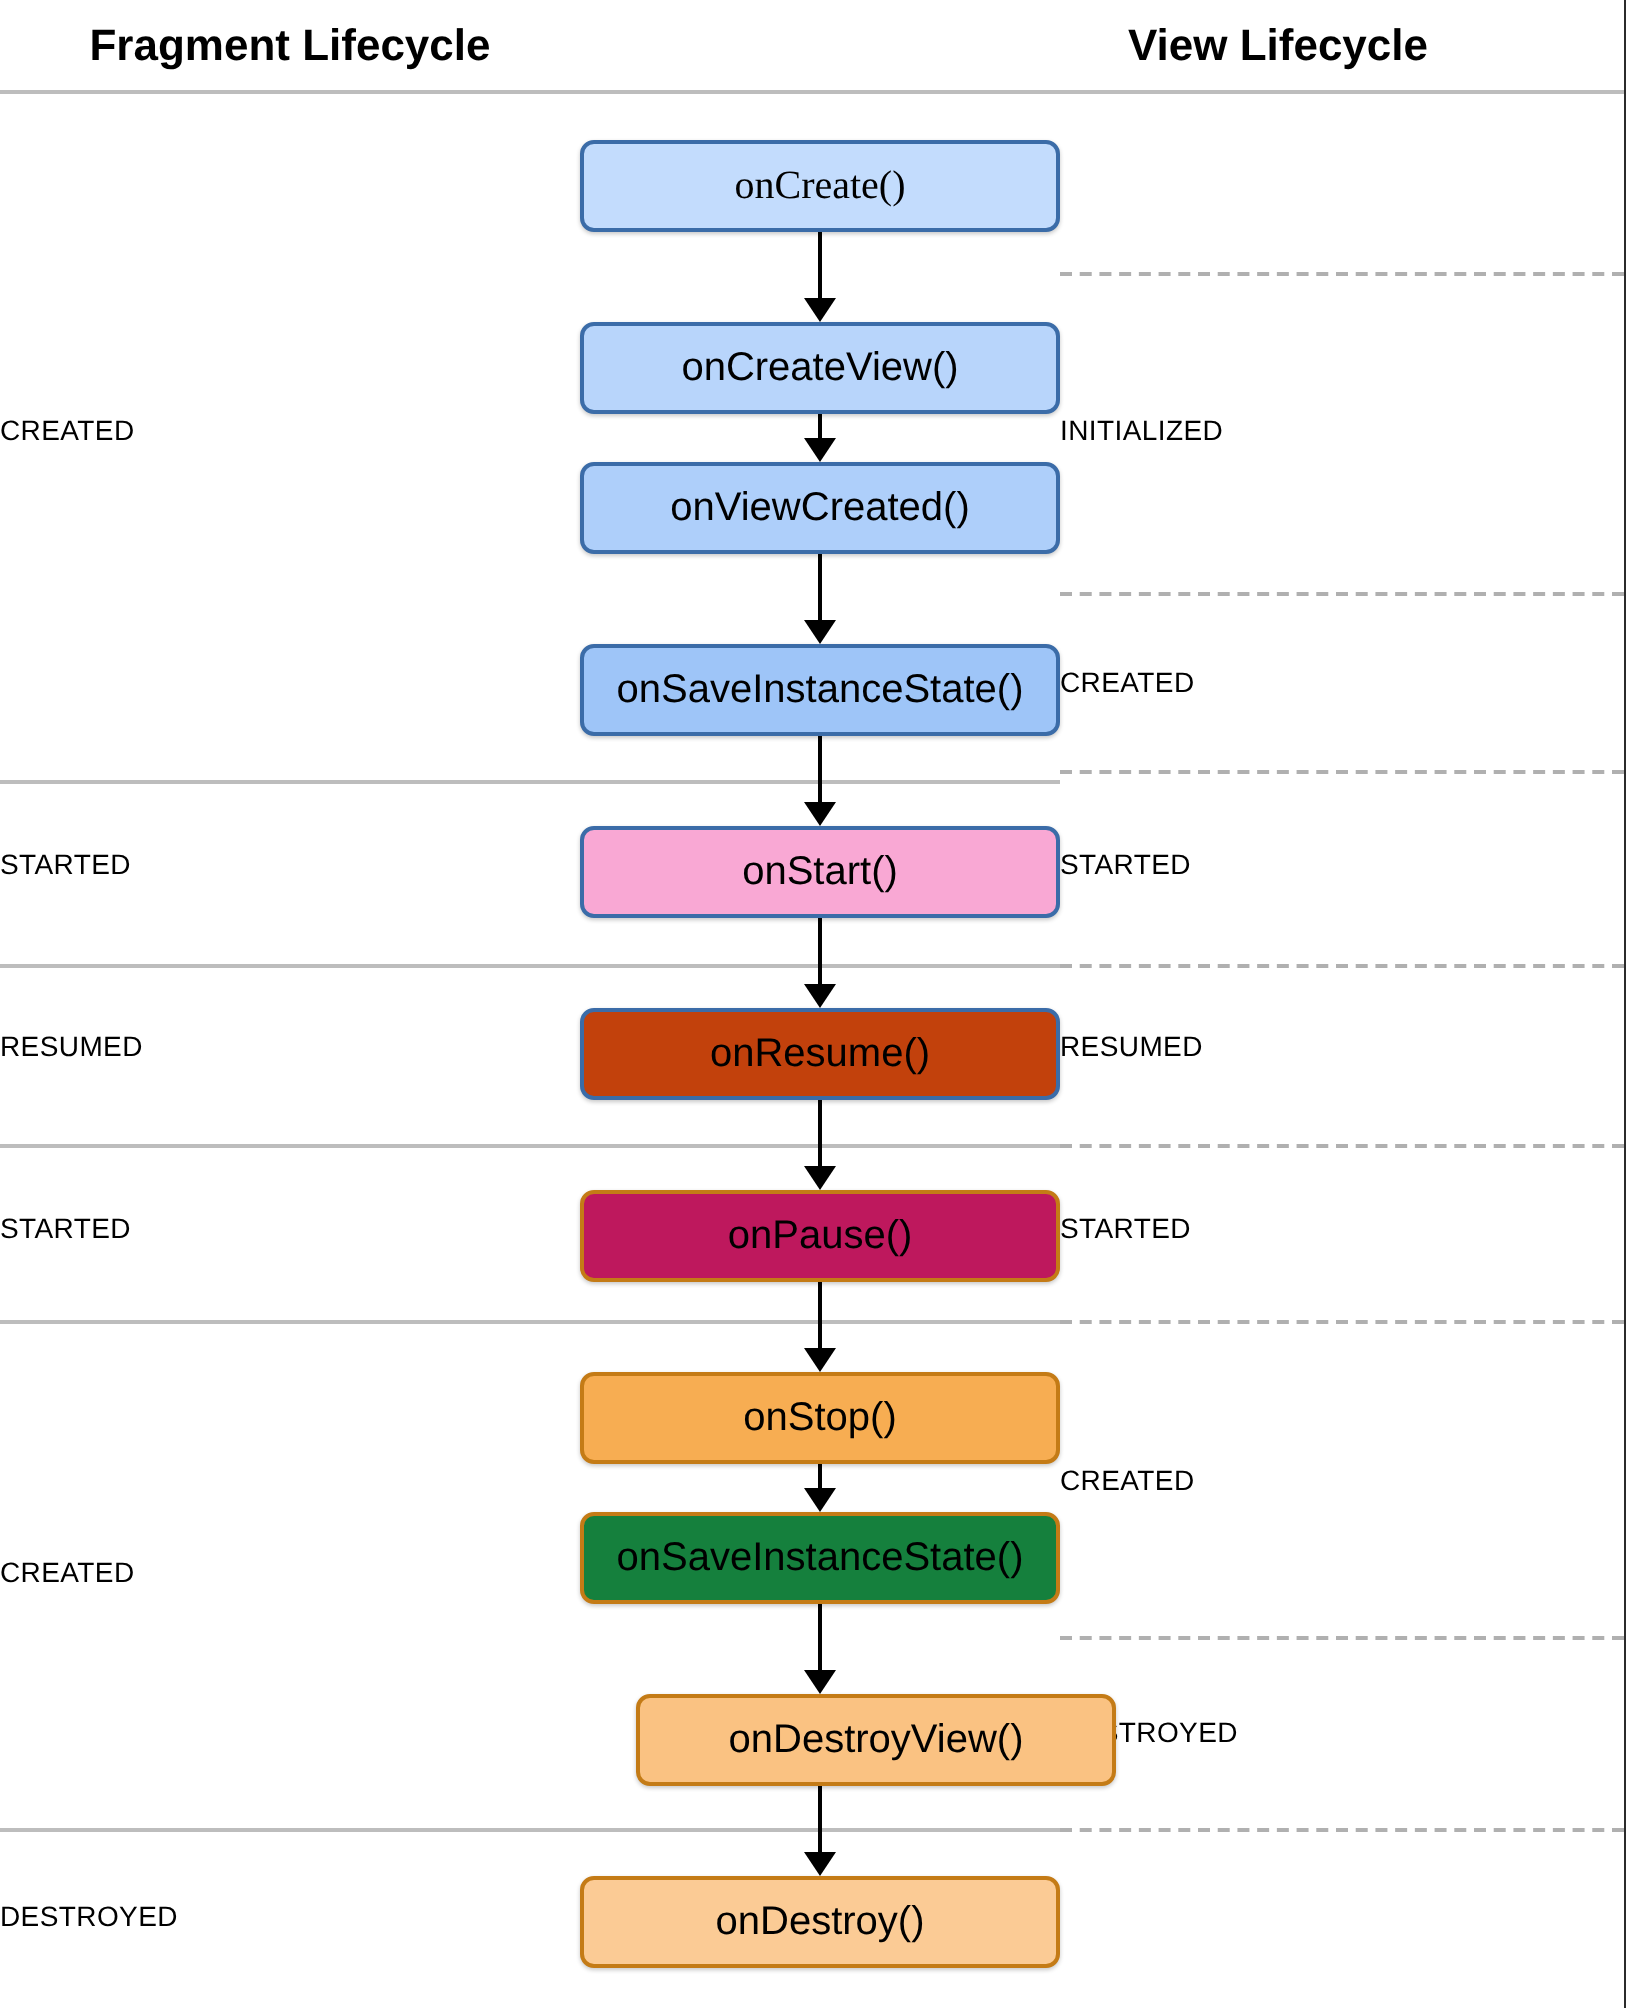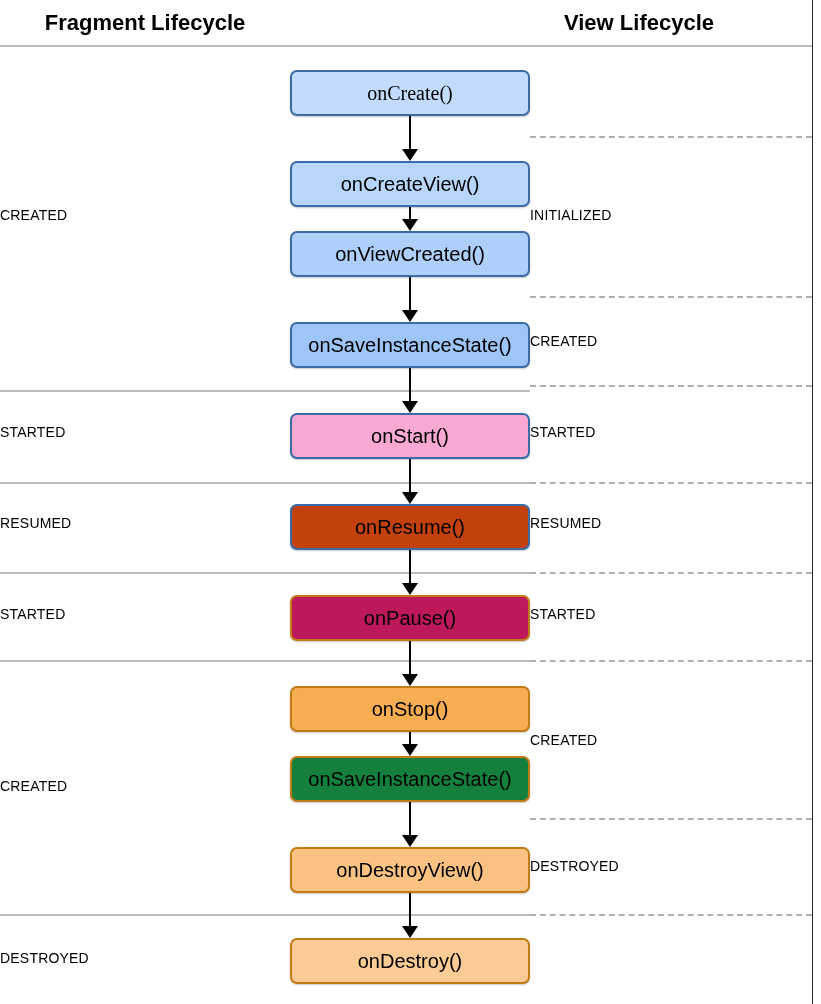--- a/index.html
+++ b/index.html
@@ -189,17 +189,17 @@
   <div id="callback-layer">
       <div class="callback-box" style="top: 70px; background: rgb(195, 220, 253); border-color: rgb(59, 108, 168); font-family: Liberation Serif, serif;">onCreate()</div>
       <div class="callback-box" style="top: 161px; background: rgb(184, 213, 251); border-color: rgb(59, 108, 168);">onCreateView()</div>
       <div class="callback-box" style="top: 231px; background: rgb(174, 207, 250); border-color: rgb(59, 108, 168); text-align: right;">onViewCreated()</div>
       <div class="callback-box" style="top: 322px; background: rgb(158, 197, 248); border-color: rgb(59, 108, 168);">onSaveInstanceState()</div>
       <div class="callback-box" style="top: 413px; background: #f9a8d4; border-color: rgb(59, 108, 168);">onStart()</div>
       <div class="callback-box" style="top: 504px; background: #c2410c; border-color: rgb(59, 108, 168);">onResume()</div>
       <div class="callback-box" style="top: 595px; background: #be185d; border-color: rgb(196, 123, 22);">onPause()</div>
       <div class="callback-box" style="top: 686px; background: rgb(247, 173, 82); border-color: rgb(196, 123, 22);">onStop()</div>
       <div class="callback-box" style="top: 756px; background: #15803d; border-color: rgb(196, 123, 22);">onSaveInstanceState()</div>
-      <div class="callback-box" style="top: 847px; background: rgb(250, 194, 130); border-color: rgb(196, 123, 22);">onDestroyView()</div>
+      <div class="callback-box" style="top: 847px; background: rgb(250, 194, 130); border-color: rgb(196, 123, 22); margin-left: 28px;">onDestroyView()</div>
       <div class="callback-box" style="top: 938px; background: rgb(251, 203, 149); border-color: rgb(196, 123, 22);">onDestroy()</div>
     </div>
 
 </div>
 
 </body></html>

